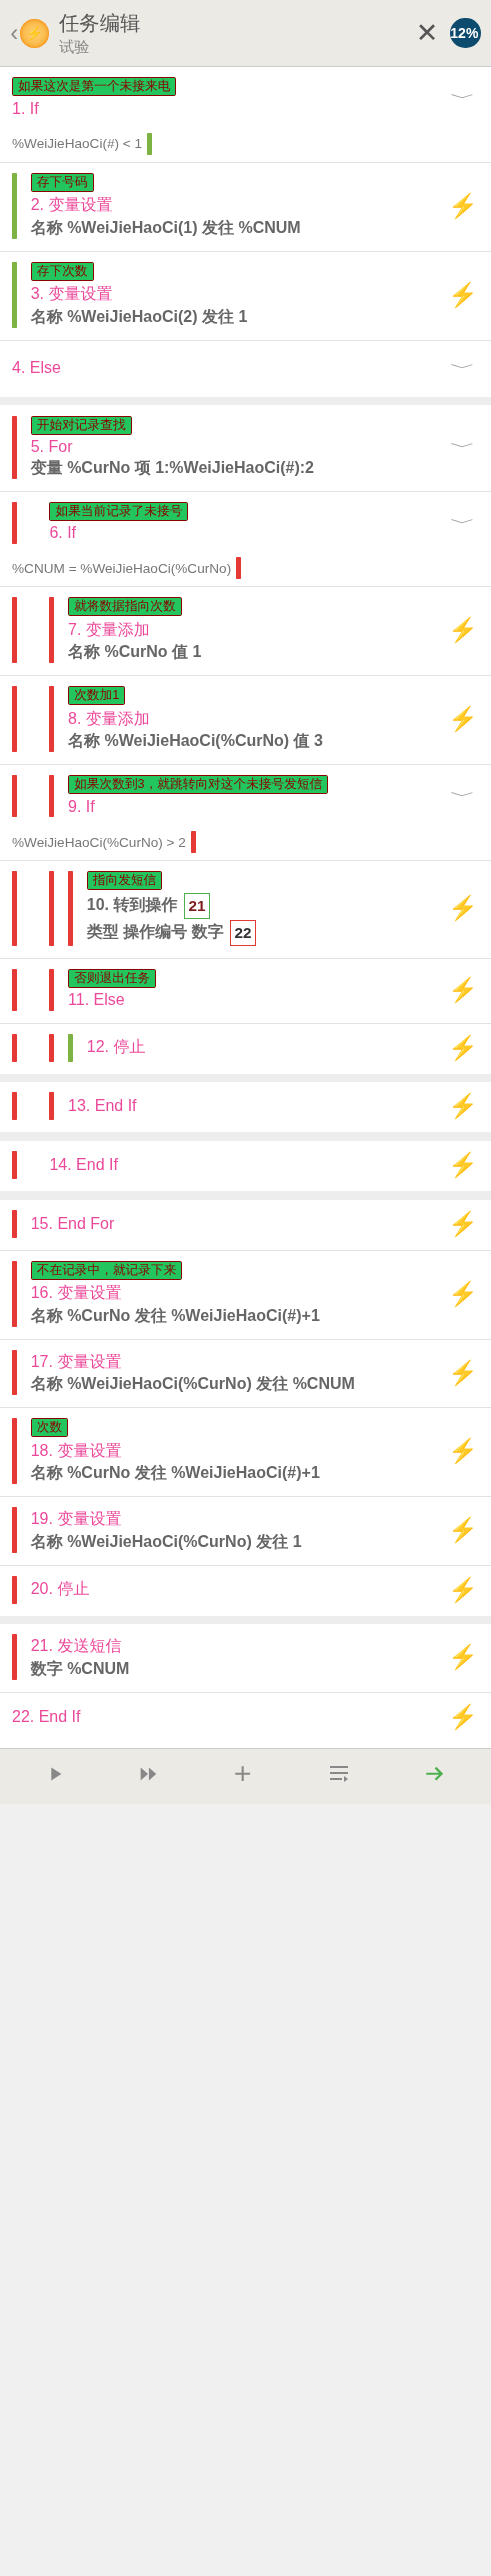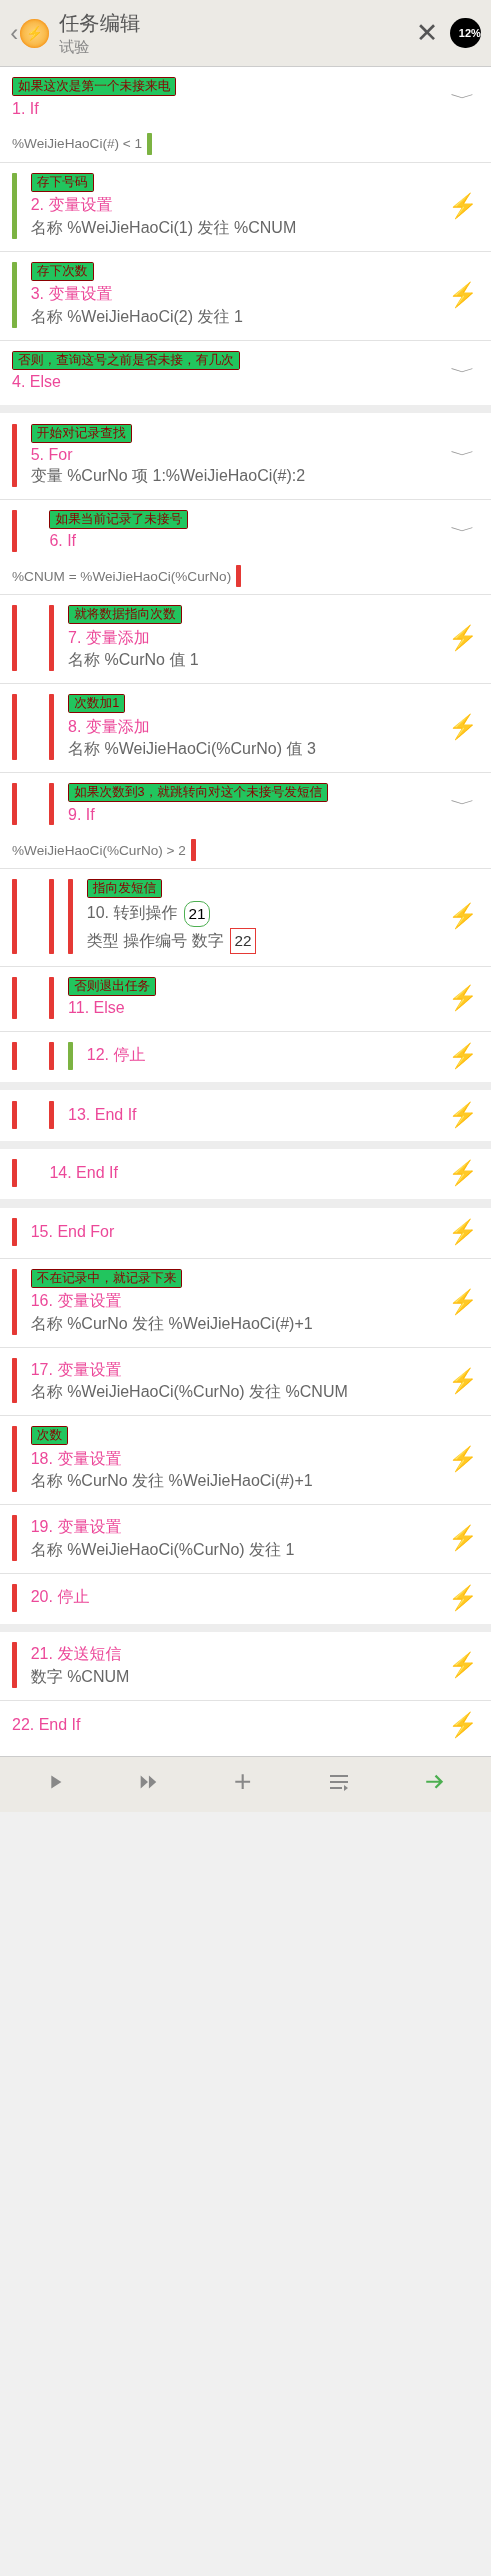--- a/index.html
+++ b/index.html
@@ -24,22 +24,22 @@
     display: flex; align-items: center; justify-content: center;
     margin-right: 10.2px; font-size: 13.6px;
     box-shadow: inset 0 0 3.4px #f57c00;
   }
   .header .titles { flex: 1; }
   .header .title { font-size: 20.3px; color: #555; }
   .header .subtitle { font-size: 15.3px; color: #888; }
   .header .close { font-size: 27px; color: #555; margin: 0 12px; }
   .header .sync {
     width: 30.5px; height: 30.5px; border-radius: 50%;
-    background: #000000; display: flex; align-items: center;
-    justify-content: flex-end; font-size: 11px; color: #fff;
+    background: #0c4a6e; display: flex; align-items: center;
+    justify-content: flex-start; font-size: 14px; color: #fff;
     font-weight: bold;
   }
   .actions-area { background: #fff; padding-bottom: 5.1px; }
   .row {
     display: flex; align-items: center;
     padding: 10.2px 12px 12px 12px;
     position: relative;
   }
   .row .indents { display: flex; align-self: stretch; }
   .indent-bar { width: 5.1px; margin-right: 13.6px; align-self: stretch; border-radius: 0.8px; }
@@ -47,41 +47,41 @@
   .indent-green { background: #7cb342; }
   .indent-clear { background: transparent; }
   .content { flex: 1; }
   .tag-wrap { display: flex; gap: 6.8px; margin-bottom: 3.4px; flex-wrap: wrap; }
   .tag {
     border: 0.8px solid #8b0000; color: #8b0000;
     font-size: 12.7px; padding: 0px 5.1px; border-radius: 1.7px;
     background: #22c55e;
   }
   .titleline { font-size: 16px; color: #ec4899; margin: 1.7px 0; }
-  .subline { font-size: 16px; color: #666; margin-top: 1.7px; display:flex; align-items:center; gap:5.1px; flex-wrap:wrap;}
+  .subline { font-size: 16px; color: #666; margin-top: 1.7px; display:flex; align-items:center; gap:5.1px; flex-wrap:wrap;font-weight:bold;}
   .rowicon {
     width: 32px; text-align: center; font-size: 22px;
     color: #888; user-select: none;
   }
   .bolt { color: #999; font-size: 24px; }
   .chevron { color: #999; font-size: 25.4px; transform: scaleY(0.6); }
   .condition-bar {
     display: flex; justify-content: flex-start;
     align-items: center; padding: 1.7px 12px 6.8px 12px; gap: 5.1px;
   }
   .cond-text { font-size: 13.6px; color: #777; }
   .cond-mark { width: 5.1px; height: 22px; border-radius: 0.8px; }
   .divider { height: 0.8px; background: #e2e2e2; margin: 0 0; }
   .bigdivider { height: 8.5px; background: #ededed; }
   .num-box {
     display: inline-flex; align-items: center; justify-content: center;
     width: 25.4px; height: 25.4px; font-size: 15.3px;
     border: 1.7px solid; margin: 0 1.7px;
   }
-  .box-green { border-color: #4caf50; color: #000000; border-radius: 10px; }
+  .box-green { border-color: #4caf50; color: #7f1d1d; }
   .box-red { border-color: #e53935; color: #333; }
   .footer {
     display: flex; align-items: center; justify-content: space-around;
     padding: 12px 8.5px; background: #eceae5;
     border-top: 0.8px solid #ccc;
   }
   .footer .fbtn { font-size: 25.4px; color: #777; }
   .footer .fbtn.green svg { fill: #4caf50; }
   .footer .fbtn.grey svg { fill: #888; }
 </style>
@@ -143,23 +143,20 @@
         </div>
     <div class="titleline">3.  变量设置</div>
     <div class="subline">名称 %WeiJieHaoCi(2) 发往  1</div>
   </div>
   <span class="rowicon bolt">⚡</span>
 </div>
 <div class="divider"></div>
 
 <div class="row">
   <div class="content">
-    <div class="tag-wrap">
-          <span class="tag">否则，查询这号之前是否未接，有几次</span>
-        </div>
     <div class="titleline">4.  Else</div>
   </div>
   <span class="rowicon chevron">﹀</span>
 </div>
 <div class="bigdivider"></div>
 
 <div class="row">
   <div class="indents">
         <div class="indent-bar indent-red"></div>
       </div>

